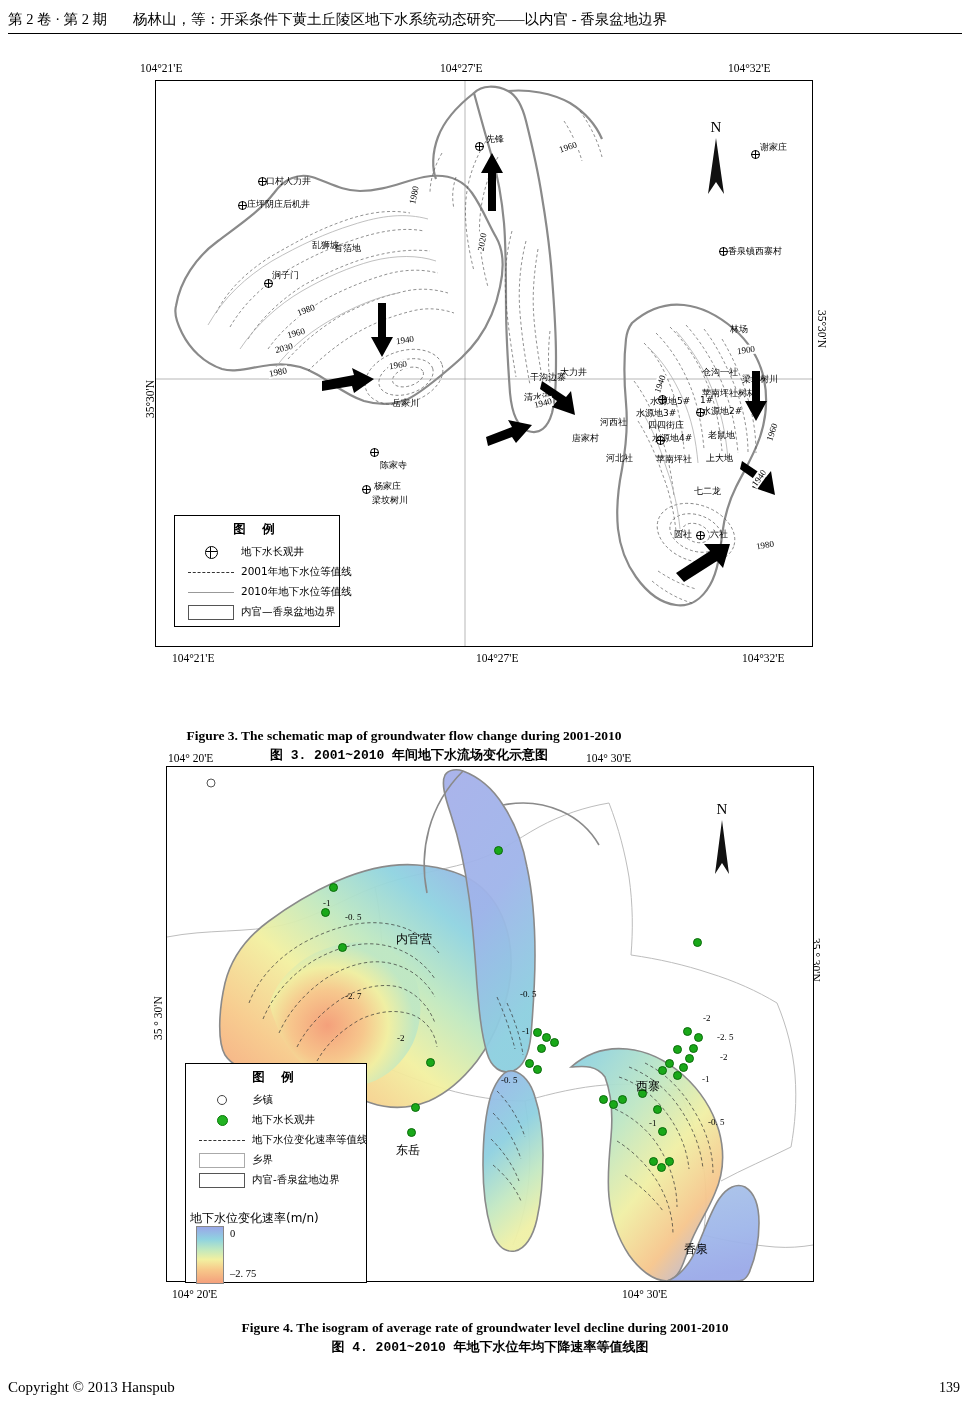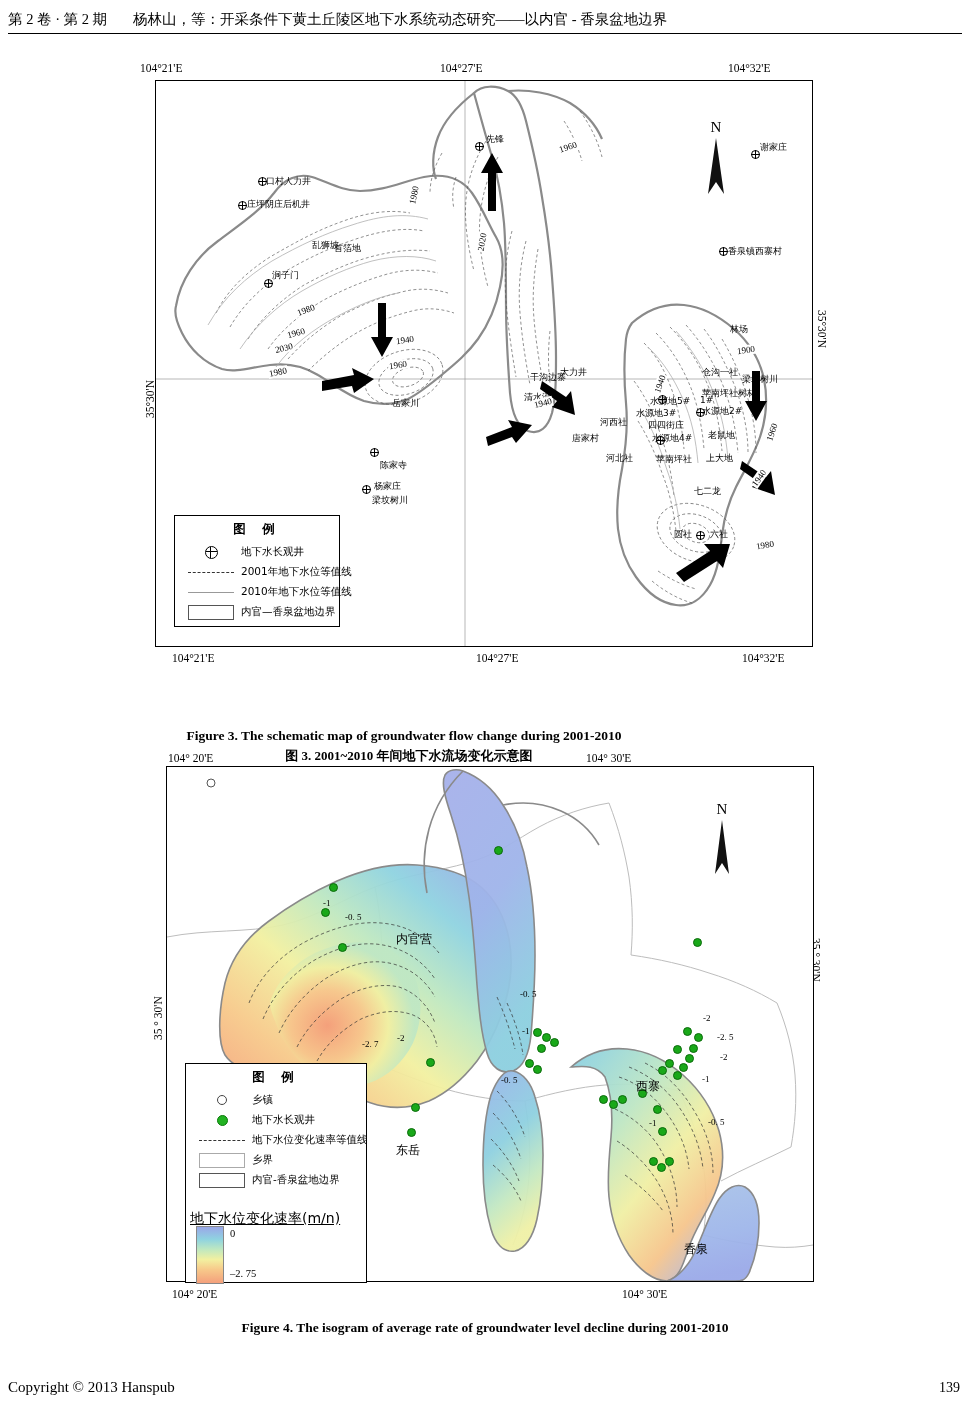--- a/index.html
+++ b/index.html
@@ -56,21 +56,21 @@
 
   
   .caption {
     position: absolute;
     width: 100%;
     text-align: center;
     font-weight: bold;
     font-size: 13.5px;
     line-height: 1.5;
   }
-  .caption .cn { font-family: Liberation Serif, serif; font-size: 13px; padding-left: 10px; }
+  .caption .cn { font-family: Liberation Mono, monospace; font-size: 13px; padding-left: 10px; }
 
   
   .mapwrap { position: absolute; }
   .mapframe {
     position: absolute;
     border: 1.3px solid #000;
     background: #fff;
     box-sizing: border-box;
   }
   .axis-label {
@@ -207,24 +207,23 @@
     position: absolute;
     width: 26px;
     height: 56px;
     border: 1px solid #888;
     background: linear-gradient(to bottom,
       #9aa7e8 0%, #8fd3e0 22%, #bfe8c0 40%,
       #f2f0a0 58%, #f7c98a 76%, #f4a07c 100%);
   }
   .ramp-title {
     position: absolute;
-    font-size: 14px;
+    font-size: 12px;
     font-family: "DejaVu Sans", sans-serif;
     white-space: nowrap;
-    text-decoration: underline;
   }
   .ramp-val {
     position: absolute;
     font-size: 10.5px;
     font-family: "Liberation Serif", serif;
   }
 </style>
 </head>
 <body>
 
@@ -732,34 +731,35 @@
     <div>
       <div class="plab big" style="left:396px;top:191px;">内官营</div>
       <div class="plab big" style="left:636px;top:338px;">西寨</div>
       <div class="plab big" style="left:396px;top:402px;">东岳</div>
       <div class="plab big" style="left:684px;top:501px;">香泉</div>
     </div>
 
     <div>
       <div class="ctlabel" style="left:322px;top:158px;background:transparent;">-1</div>
       <div class="ctlabel" style="left:344px;top:172px;background:transparent;">-0. 5</div>
-      <div class="ctlabel" style="left:361px;top:251px;background:transparent;margin-top:48px;">-2. 7</div>
+      <div class="ctlabel" style="left:344px;top:251px;background:transparent;">-2. 7</div>
       <div class="ctlabel" style="left:396px;top:293px;background:transparent;">-2</div>
       <div class="ctlabel" style="left:521px;top:286px;background:transparent;">-1</div>
       <div class="ctlabel" style="left:500px;top:335px;background:transparent;">-0. 5</div>
       <div class="ctlabel" style="left:519px;top:249px;background:transparent;">-0. 5</div>
       <div class="ctlabel" style="left:702px;top:273px;background:transparent;">-2</div>
       <div class="ctlabel" style="left:716px;top:292px;background:transparent;">-2. 5</div>
       <div class="ctlabel" style="left:719px;top:312px;background:transparent;">-2</div>
       <div class="ctlabel" style="left:701px;top:334px;background:transparent;">-1</div>
       <div class="ctlabel" style="left:648px;top:378px;background:transparent;">-1</div>
       <div class="ctlabel" style="left:707px;top:377px;background:transparent;">-0. 5</div>
     </div>
 
     <div class="caption" style="top:578px;left:0;">
       <div>Figure 4. The isogram of average rate of groundwater level decline during 2001-2010</div>
+      <div class="cn">图 4. 2001~2010 年地下水位年均下降速率等值线图</div>
     </div>
   </div>
 
   <div class="footer-left">Copyright © 2013 Hanspub</div>
   <div class="footer-right">139</div>
 
 </div>
 
 </body></html>

